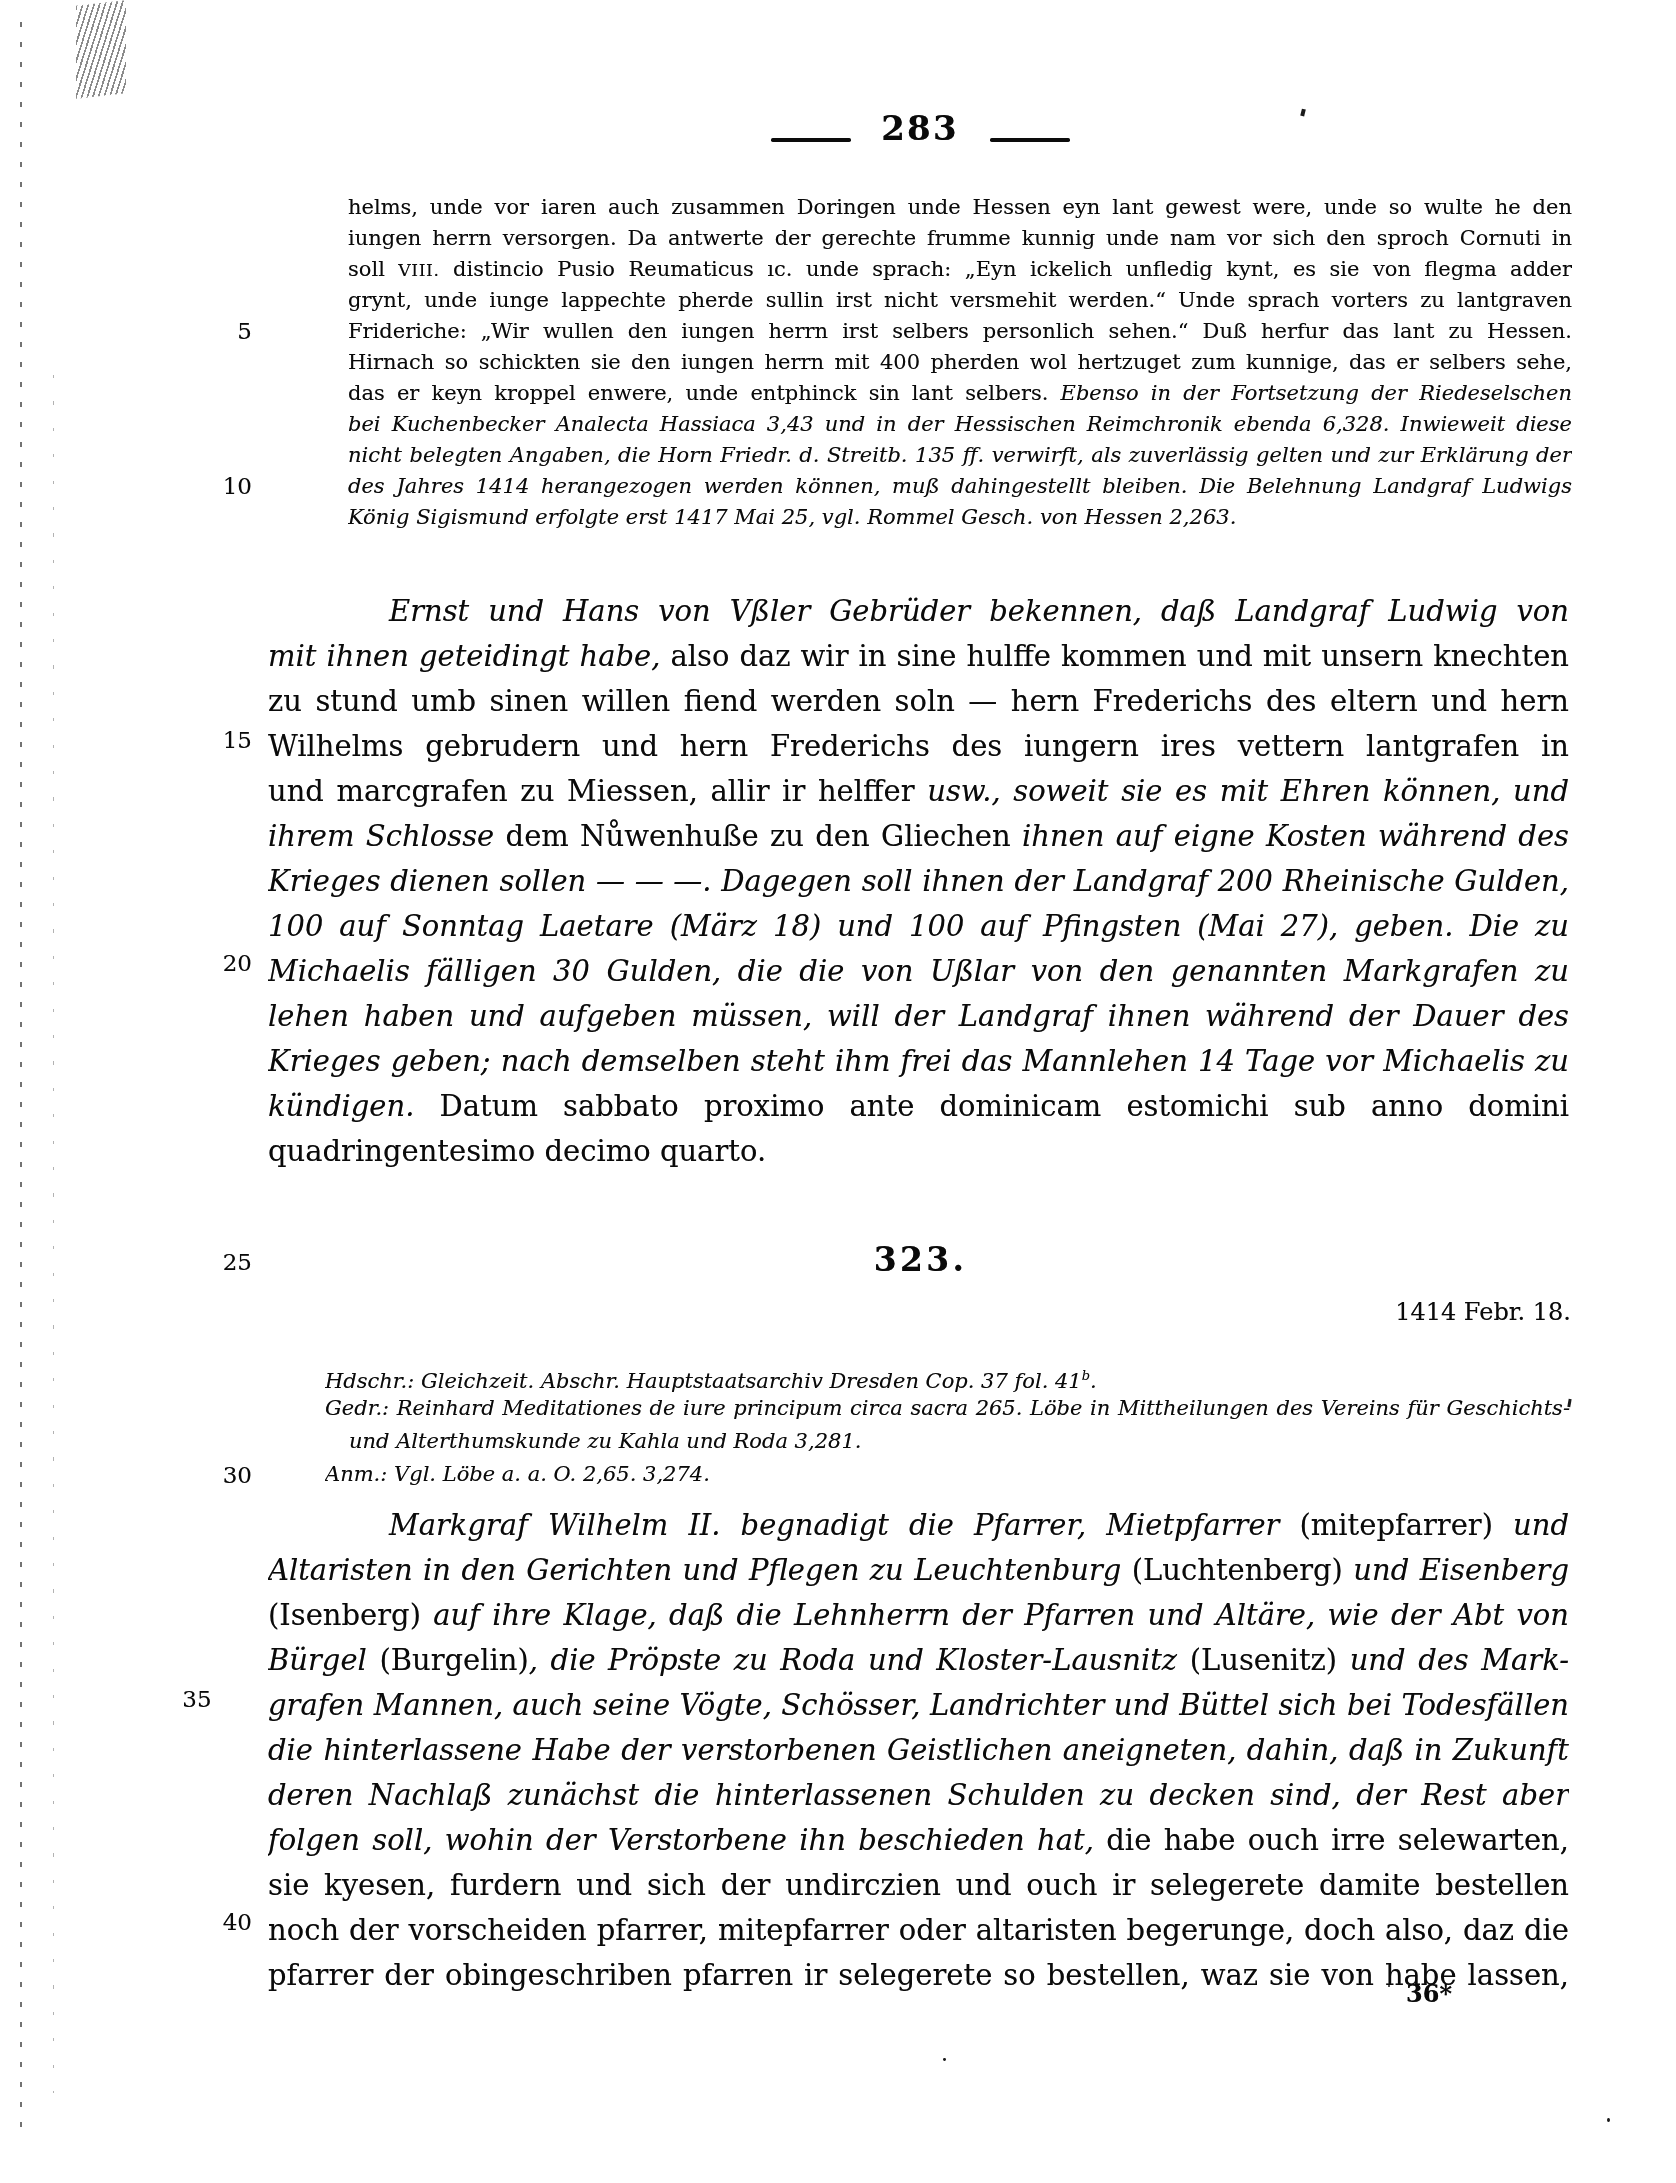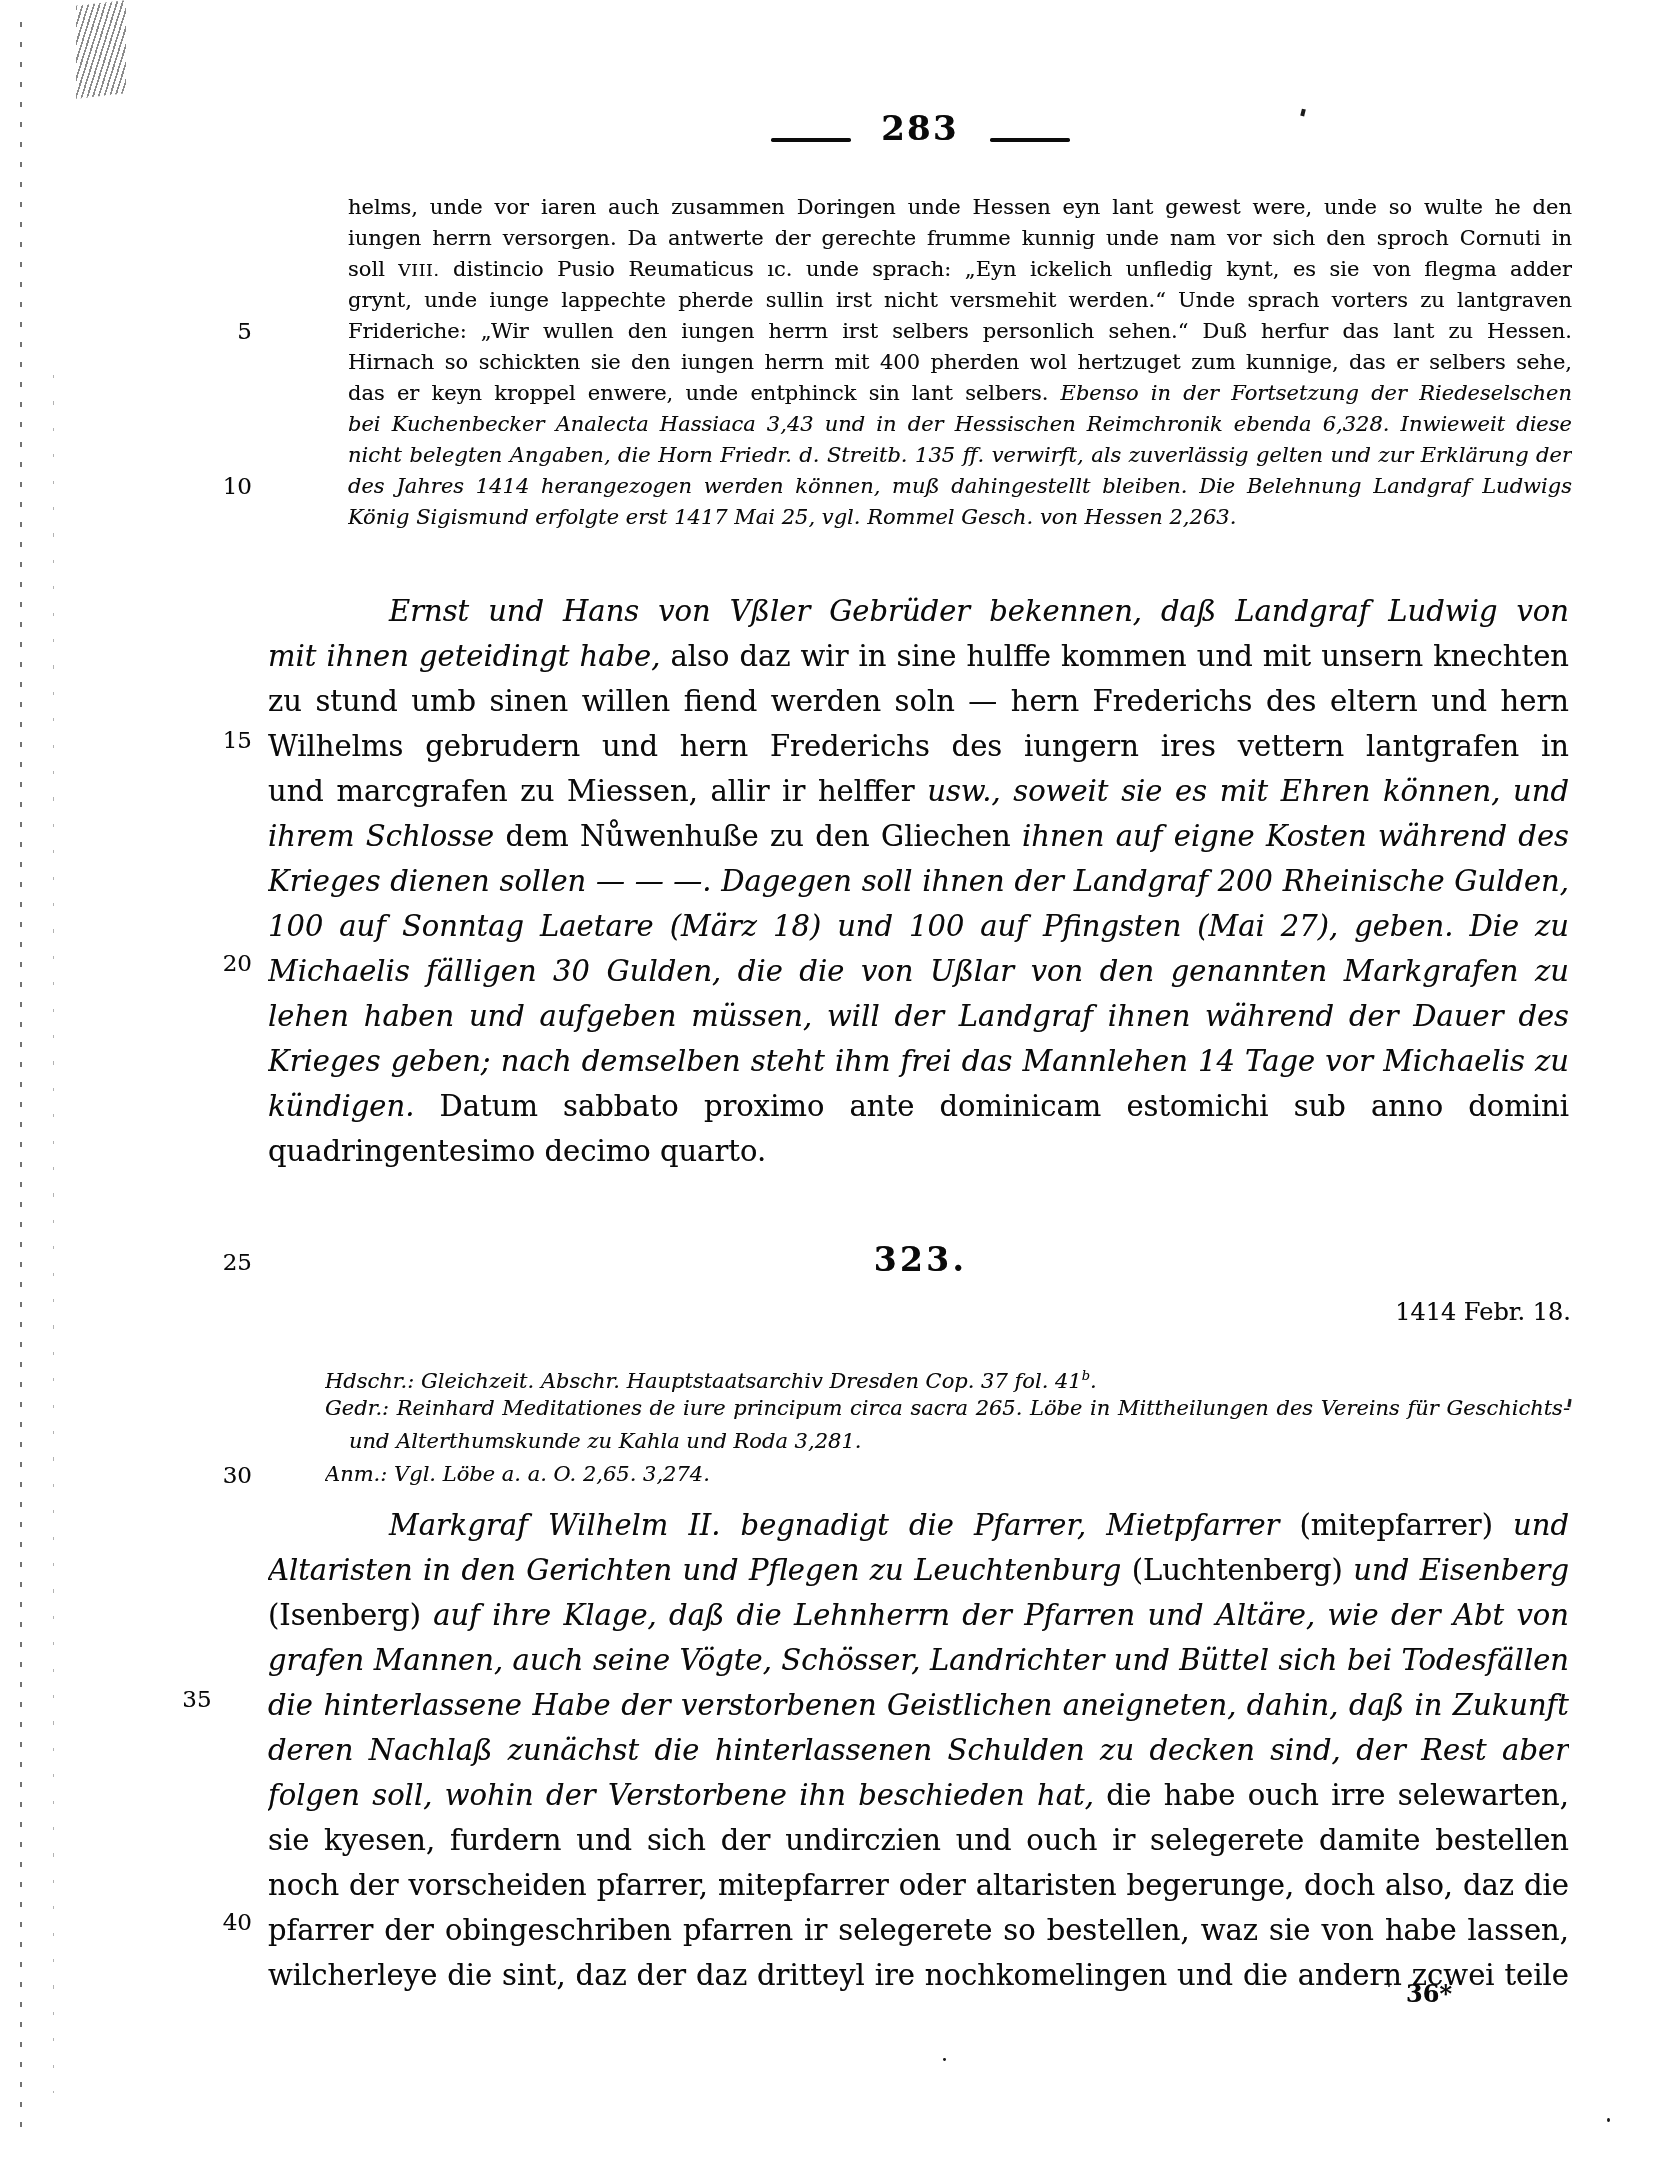--- a/index.html
+++ b/index.html
@@ -139,24 +139,24 @@
     <div class="line nojust"><span class="s-i">Hdschr.: Gleichzeit. Abschr. Hauptstaatsarchiv Dresden Cop. 37 fol. 41</span><span class="s-sup">b</span><span class="s-i">.</span></div>
     <div class="line"><span class="s-i">Gedr.: Reinhard Meditationes de iure principum circa sacra 265.  Löbe in Mittheilungen des Vereins für Geschichts-</span></div>
     <div class="line nojust ind2"><span class="s-i">und Alterthumskunde zu Kahla und Roda 3,281.</span></div>
     <div class="line nojust"><span class="s-i">Anm.: Vgl. Löbe a. a. O. 2,65. 3,274.</span></div>
   </div>
 
 <div id="blk-r323" class="tblock">
     <div class="line ind"><span class="s-i">Markgraf Wilhelm II. begnadigt die Pfarrer, Mietpfarrer </span><span class="s-r">(mitepfarrer)</span><span class="s-i"> und</span></div>
     <div class="line"><span class="s-i">Altaristen in den Gerichten und Pflegen zu Leuchtenburg </span><span class="s-r">(Luchtenberg)</span><span class="s-i"> und Eisenberg</span></div>
     <div class="line"><span class="s-r">(Isenberg)</span><span class="s-i"> auf ihre Klage, daß die Lehnherrn der Pfarren und Altäre, wie der Abt von</span></div>
+    <div class="line"><span class="s-i">Bürgel </span><span class="s-r">(Burgelin)</span><span class="s-i">, die Pröpste zu Roda und Kloster-Lausnitz </span><span class="s-r">(Lusenitz)</span><span class="s-i"> und des Mark-</span></div>
     <div class="line"><span class="s-i">grafen Mannen, auch seine Vögte, Schösser, Landrichter und Büttel sich bei Todesfällen</span></div>
     <div class="line"><span class="s-i">die hinterlassene Habe der verstorbenen Geistlichen aneigneten, dahin, daß in Zukunft aus</span></div>
     <div class="line"><span class="s-i">deren Nachlaß zunächst die hinterlassenen Schulden zu decken sind, der Rest aber dahin</span></div>
     <div class="line"><span class="s-i">folgen soll, wohin der Verstorbene ihn beschieden hat, </span><span class="s-r">die habe ouch irre selewarten, die</span></div>
     <div class="line"><span class="s-r">sie kyesen, furdern und sich der undirczien und ouch ir selegerete damite bestellen sollen</span></div>
     <div class="line"><span class="s-r">noch der vorscheiden pfarrer, mitepfarrer oder altaristen begerunge, doch also, daz die</span></div>
     <div class="line"><span class="s-r">pfarrer der obingeschriben pfarren ir selegerete so bestellen, waz sie von habe lassen,</span></div>
-    <div class="line"><span class="s-r">wilcherleye die sint, daz der daz dritteyl ire nochkomelingen und die andern zcwei teile</span></div>
   </div>
 
 <div id="sig">36*</div>
 
 
 </body></html>

